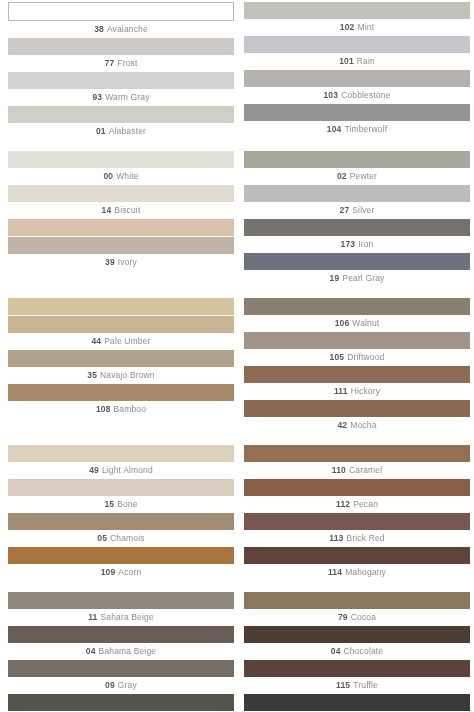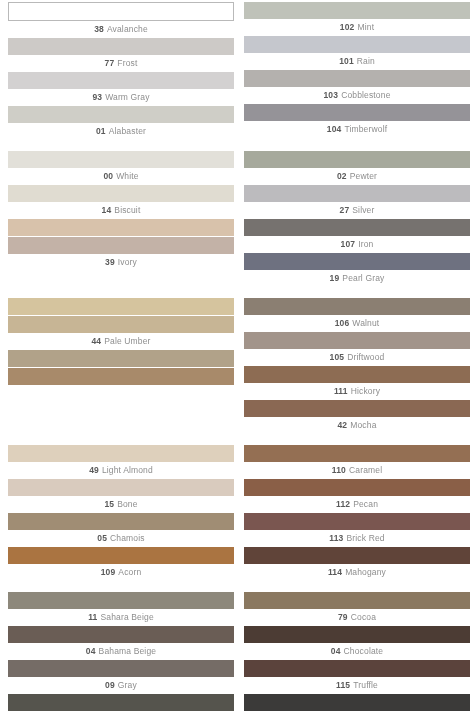--- a/index.html
+++ b/index.html
@@ -131,42 +131,44 @@
         <div class="swatch-row">
           <div class="swatch-bar" style="background-color: rgb(166, 169, 156);"></div>
           <div class="swatch-label"><span class="swatch-code">02</span><span class="swatch-name">Pewter</span></div>
         </div>
         <div class="swatch-row">
           <div class="swatch-bar" style="background-color: rgb(188, 187, 190);"></div>
           <div class="swatch-label"><span class="swatch-code">27</span><span class="swatch-name">Silver</span></div>
         </div>
         <div class="swatch-row">
           <div class="swatch-bar" style="background-color: rgb(118, 114, 111);"></div>
-          <div class="swatch-label"><span class="swatch-code">107</span><span class="swatch-name">Iron</span></div>
+          <div class="swatch-label"><span class="swatch-code">173</span><span class="swatch-name">Iron</span></div>
         </div>
         <div class="swatch-row">
           <div class="swatch-bar" style="background-color: rgb(110, 113, 128);"></div>
           <div class="swatch-label"><span class="swatch-code">19</span><span class="swatch-name">Pearl Gray</span></div>
         </div>
       </div>
     </div>
     <div class="group">
       <div class="column">
         <div class="swatch-row">
           <div class="swatch-bar" style="background-color: rgb(213, 196, 158);"></div>
         </div>
         <div class="swatch-row">
           <div class="swatch-bar" style="background-color: rgb(199, 181, 149);"></div>
           <div class="swatch-label"><span class="swatch-code">44</span><span class="swatch-name">Pale Umber</span></div>
         </div>
         <div class="swatch-row">
           <div class="swatch-bar" style="background-color: rgb(177, 162, 137);"></div>
+          <div class="swatch-label"><span class="swatch-code">35</span><span class="swatch-name">Navajo Brown</span></div>
         </div>
         <div class="swatch-row">
           <div class="swatch-bar" style="background-color: rgb(168, 138, 106);"></div>
+          <div class="swatch-label"><span class="swatch-code">108</span><span class="swatch-name">Bamboo</span></div>
         </div>
       </div>
       <div class="column">
         <div class="swatch-row">
           <div class="swatch-bar" style="background-color: rgb(139, 127, 114);"></div>
           <div class="swatch-label"><span class="swatch-code">106</span><span class="swatch-name">Walnut</span></div>
         </div>
         <div class="swatch-row">
           <div class="swatch-bar" style="background-color: rgb(162, 148, 138);"></div>
           <div class="swatch-label"><span class="swatch-code">105</span><span class="swatch-name">Driftwood</span></div>

